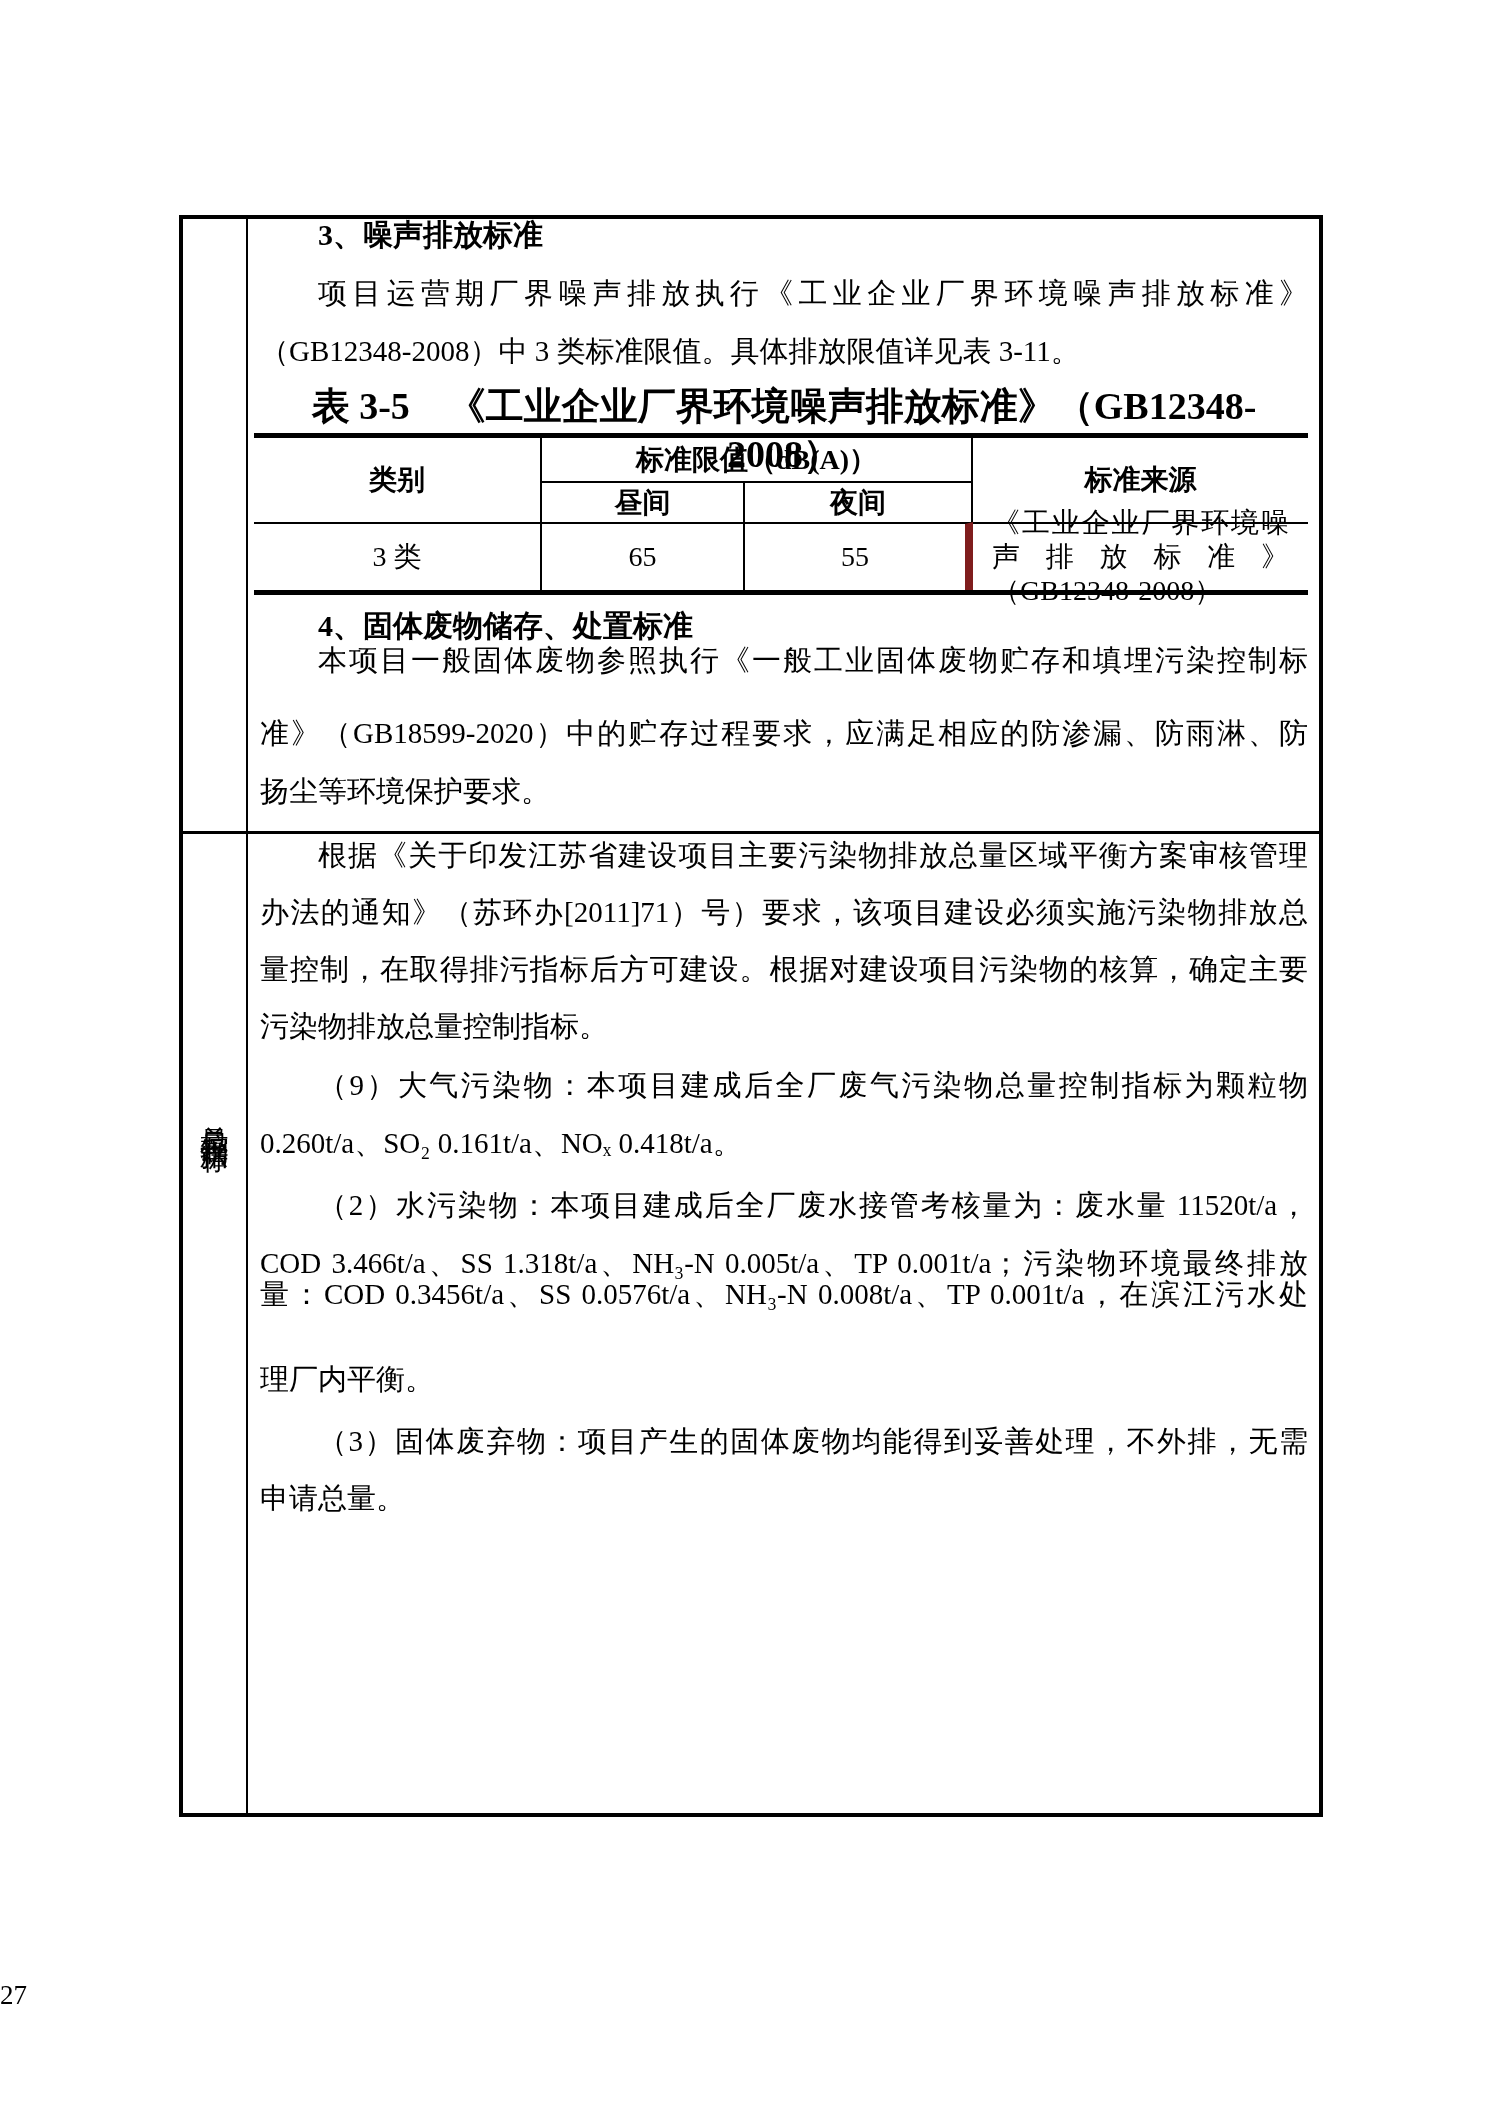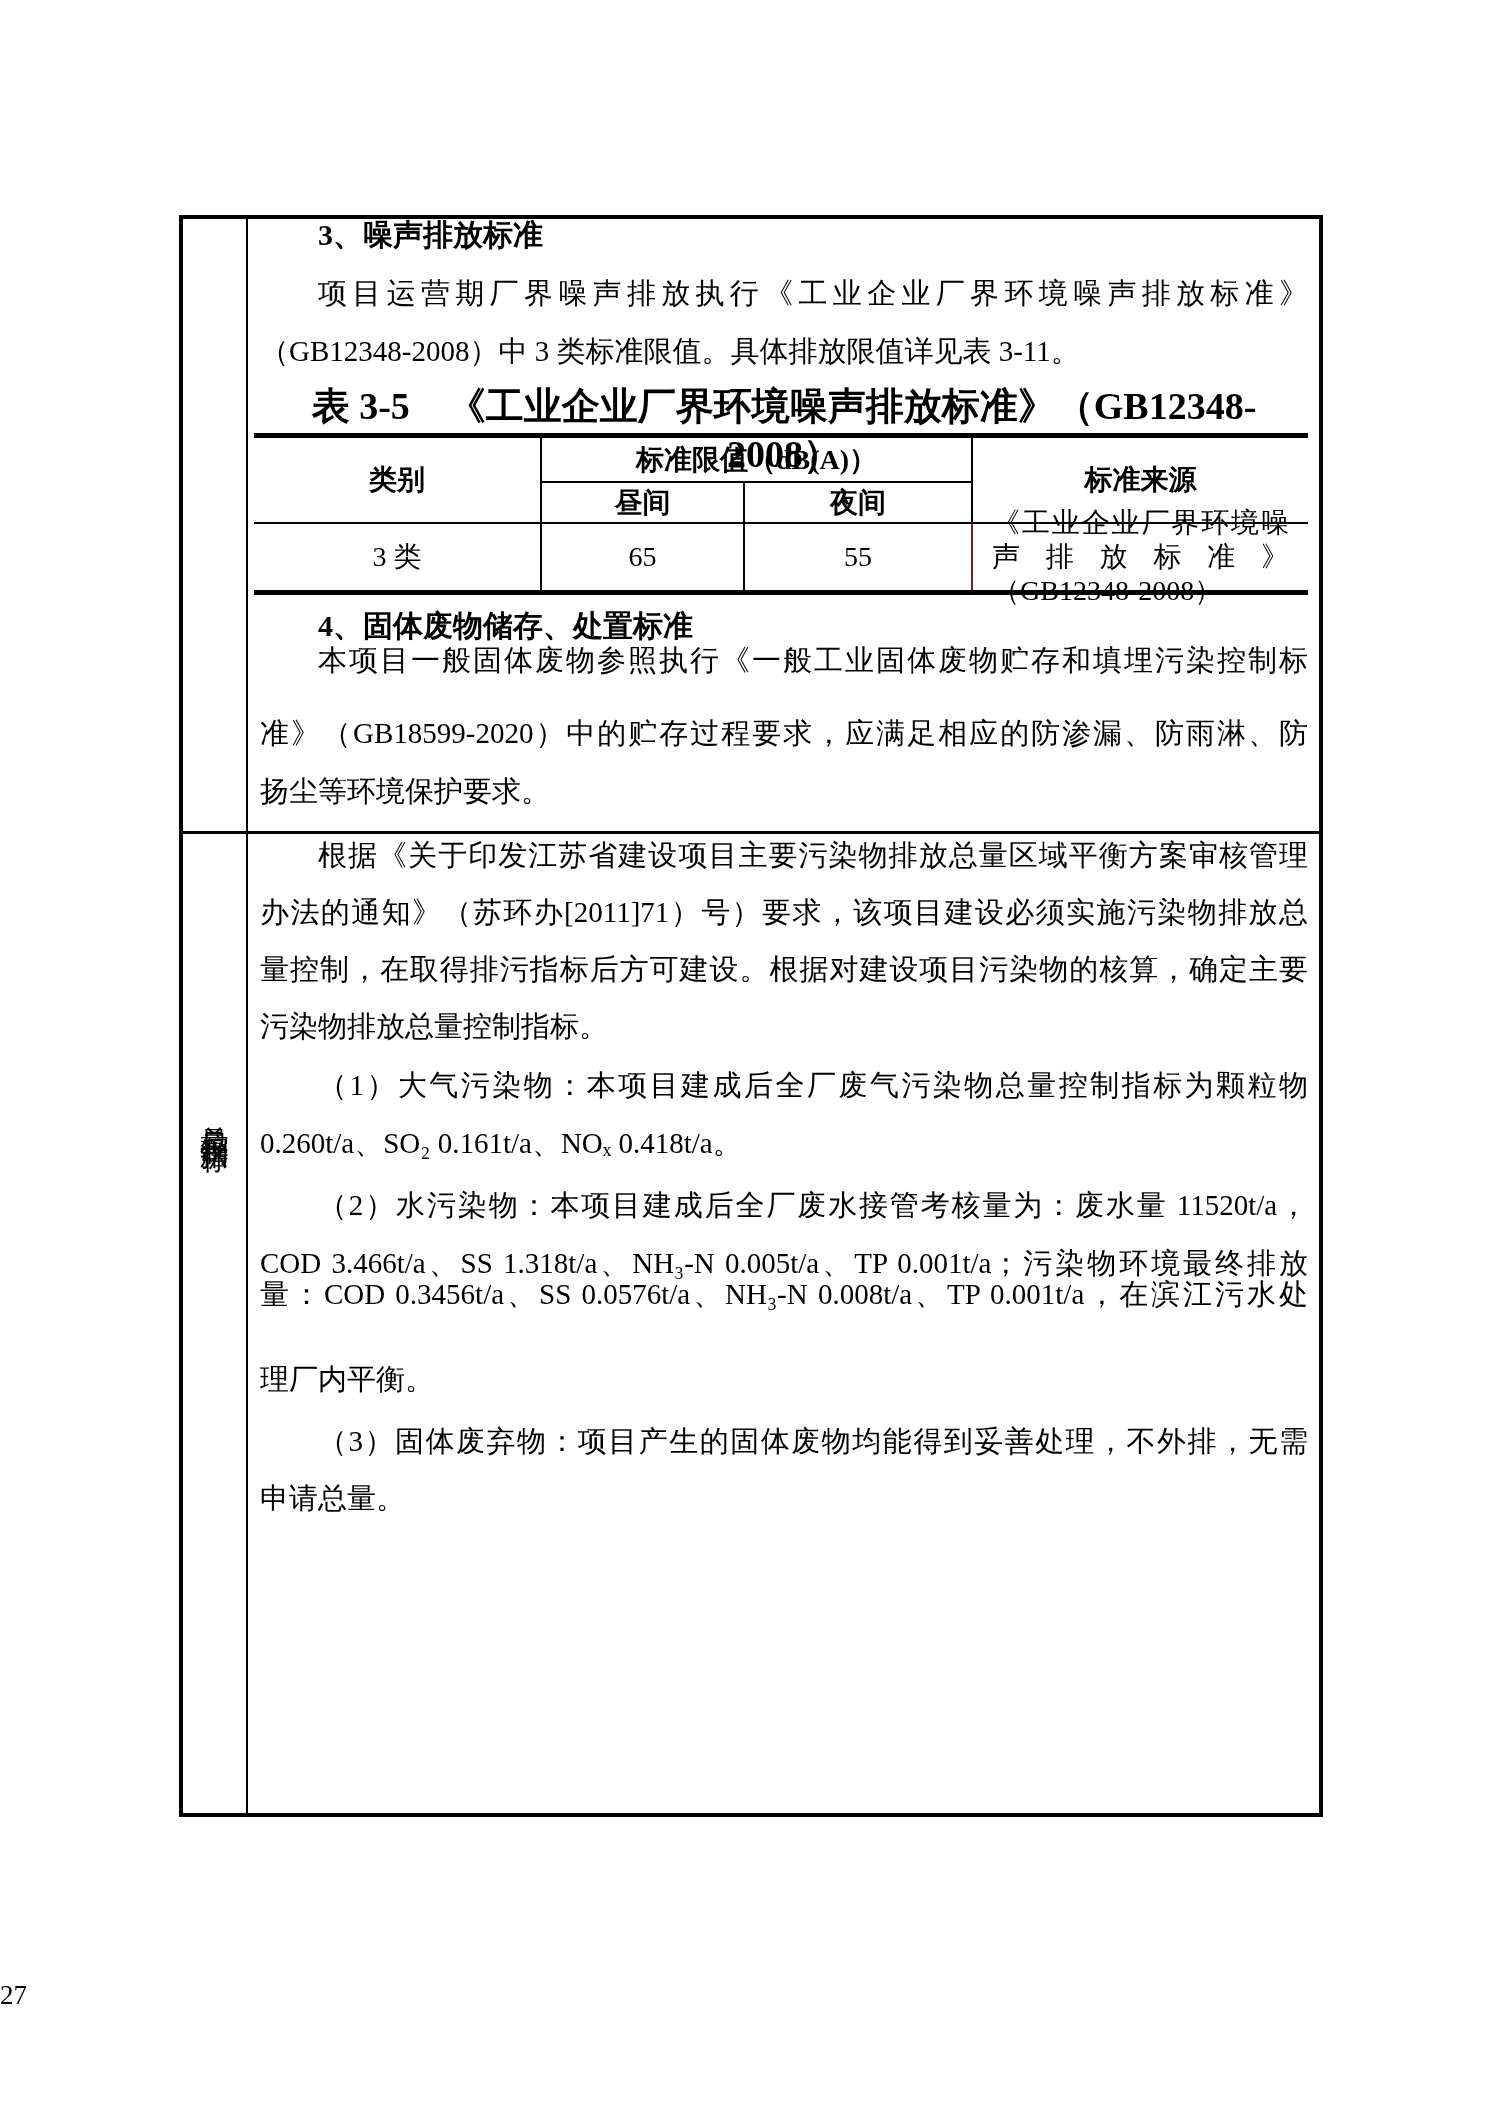--- a/index.html
+++ b/index.html
@@ -33,21 +33,21 @@
   }
   .t35 .cell{display:flex;align-items:center;justify-content:center;box-sizing:border-box;font-size:28px;}
   .t35 .bold{font-weight:bold;}
   .c-cat{grid-column:1;grid-row:1/3;border-right:2px solid #000;}
   .c-lim{grid-column:2/4;grid-row:1;border-right:2px solid #000;border-bottom:2px solid #000;}
   .c-src{grid-column:4;grid-row:1/3;}
   .c-day{grid-column:2;grid-row:2;border-right:2px solid #000;}
   .c-ngt{grid-column:3;grid-row:2;border-right:2px solid #000;}
   .d-cat{grid-column:1;grid-row:3;border-top:2px solid #000;border-right:2px solid #000;}
   .d-day{grid-column:2;grid-row:3;border-top:2px solid #000;border-right:2px solid #000;}
-  .d-ngt{grid-column:3;grid-row:3;border-top:2px solid #000;border-right:2px solid #7f1d1d;}
+  .d-ngt{grid-column:3;grid-row:3;border-top:2px solid #000;border-right:8px solid #7f1d1d;}
   .d-src{
     grid-column:4;grid-row:3;border-top:2px solid #000;
     font-size:26px;line-height:34px;padding:0 19px;
     text-align:justify;display:flex;align-items:center;
   }
   .pageno{left:0;top:1978px;width:1500px;text-align:left;font-size:27px;line-height:34px;}
 </style>
 </head>
 <body>
 
@@ -80,21 +80,21 @@
 
 <div class="abs ln sp ind" style="top:631px;">本项目一般固体废物参照执行《一般工业固体废物贮存和填埋污染控制标</div>
 <div class="abs ln sp" style="top:704px;">准》（GB18599-2020）中的贮存过程要求，应满足相应的防渗漏、防雨淋、防</div>
 <div class="abs ln" style="top:762px;">扬尘等环境保护要求。</div>
 
 <div class="abs ln sp ind" style="top:826px;">根据《关于印发江苏省建设项目主要污染物排放总量区域平衡方案审核管理</div>
 <div class="abs ln sp" style="top:883px;">办法的通知》（苏环办[2011]71）号）要求，该项目建设必须实施污染物排放总</div>
 <div class="abs ln sp" style="top:940px;">量控制，在取得排污指标后方可建设。根据对建设项目污染物的核算，确定主要</div>
 <div class="abs ln" style="top:997px;">污染物排放总量控制指标。</div>
 
-<div class="abs ln sp ind" style="top:1056px;">（1）大气污染物：本项目建成后全厂废气污染物总量控制指标为颗粒物</div>
+<div class="abs ln sp ind" style="top:1056px;">（9）大气污染物：本项目建成后全厂废气污染物总量控制指标为颗粒物</div>
 <div class="abs ln" style="top:1114px;">0.260t/a、SO₂ 0.161t/a、NOₓ 0.418t/a。</div>
 
 <div class="abs ln sp ind" style="top:1176px;">（2）水污染物：本项目建成后全厂废水接管考核量为：废水量 11520t/a，</div>
 <div class="abs ln sp" style="top:1234px;">COD 3.466t/a、SS 1.318t/a、NH₃-N 0.005t/a、TP 0.001t/a；污染物环境最终排放</div>
 <div class="abs ln sp" style="top:1265px;">量：COD 0.3456t/a、SS 0.0576t/a、NH₃-N 0.008t/a、TP 0.001t/a，在滨江污水处</div>
 <div class="abs ln" style="top:1350px;">理厂内平衡。</div>
 
 <div class="abs ln sp ind" style="top:1412px;">（3）固体废弃物：项目产生的固体废物均能得到妥善处理，不外排，无需</div>
 <div class="abs ln" style="top:1469px;">申请总量。</div>
 

